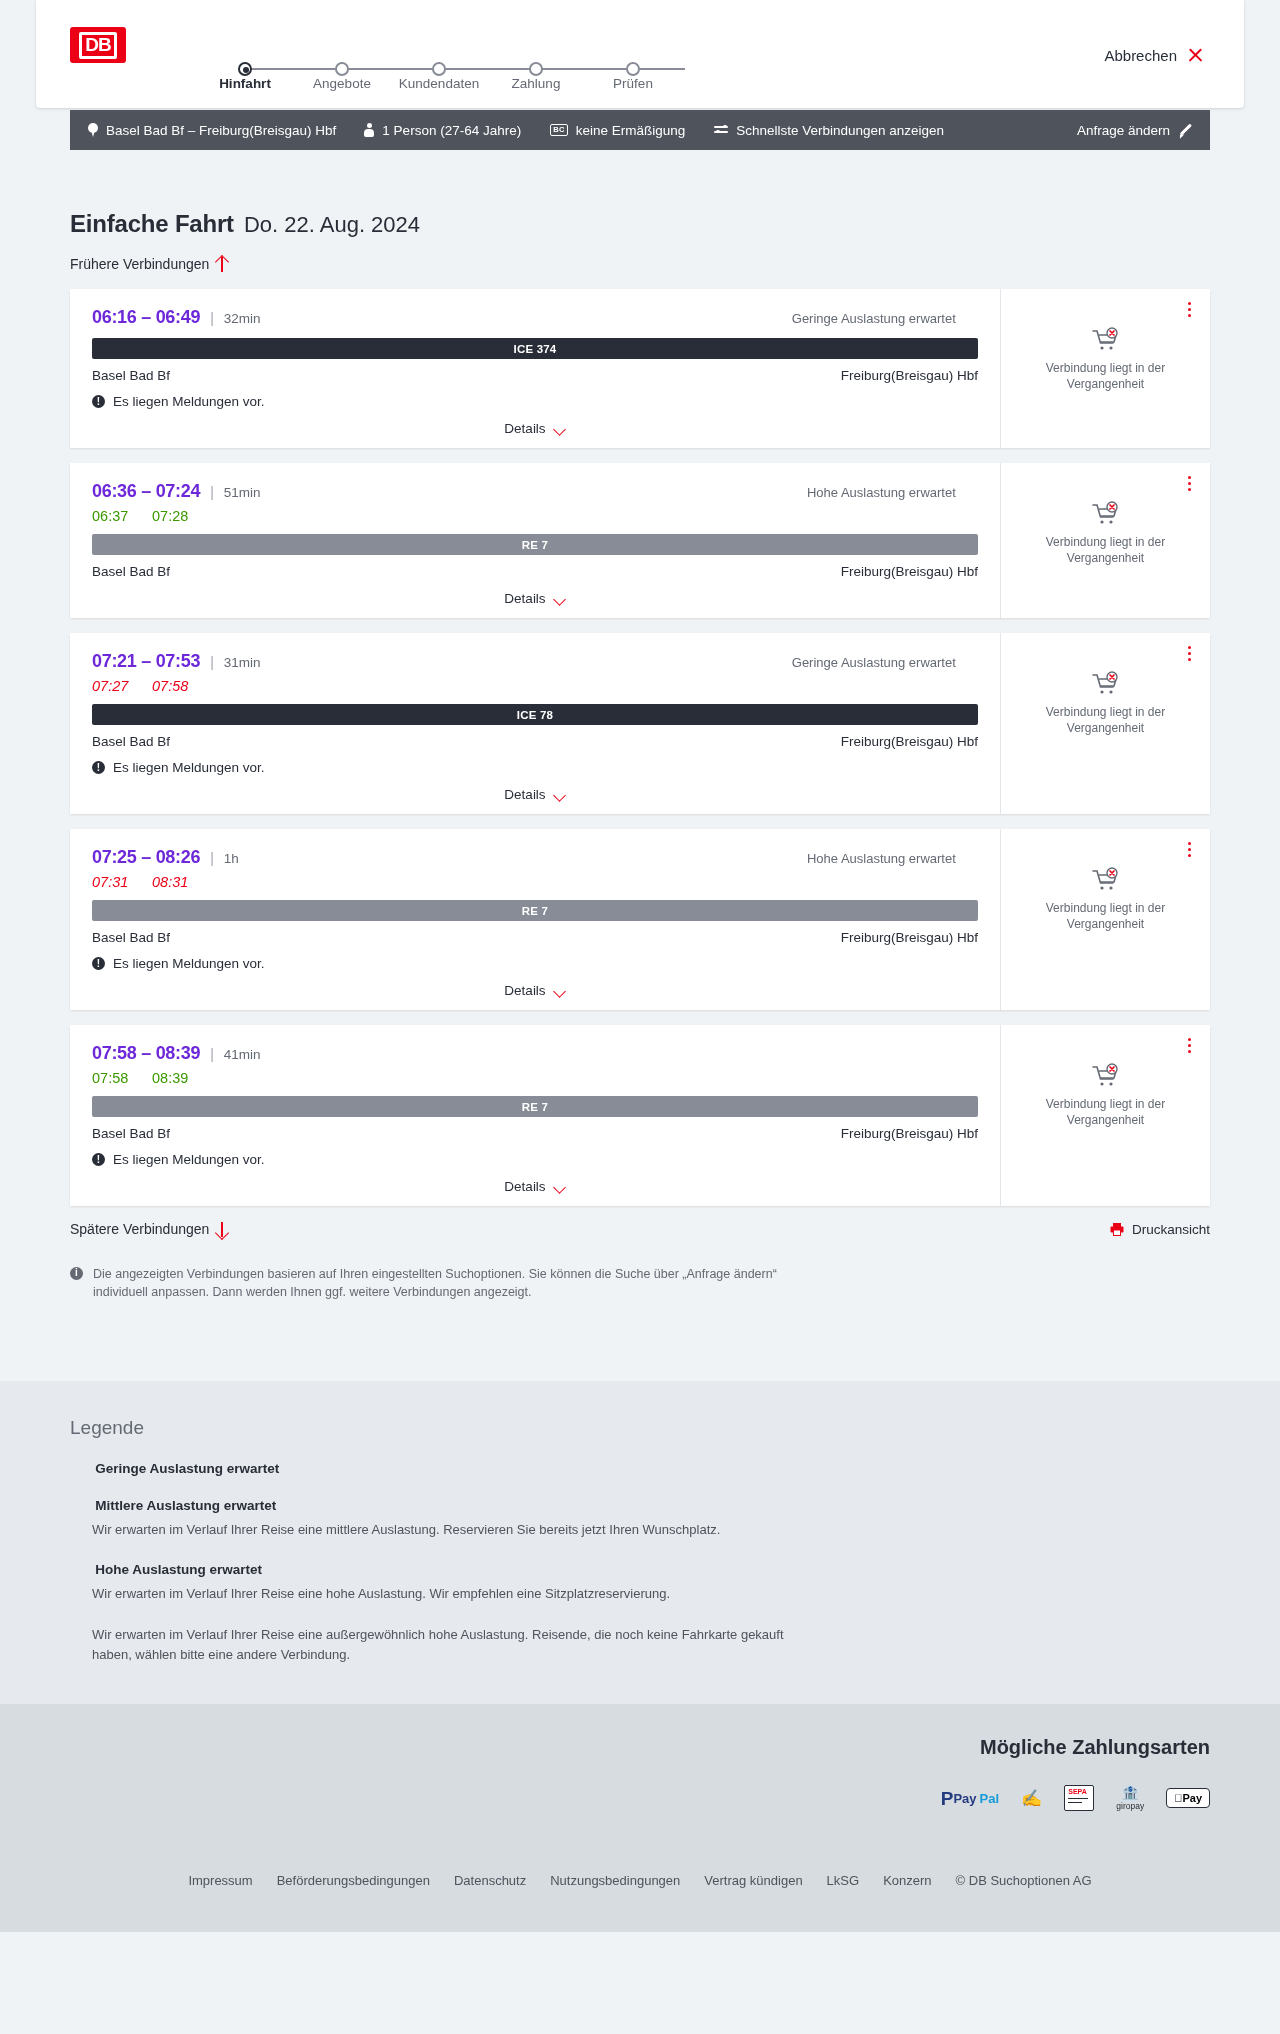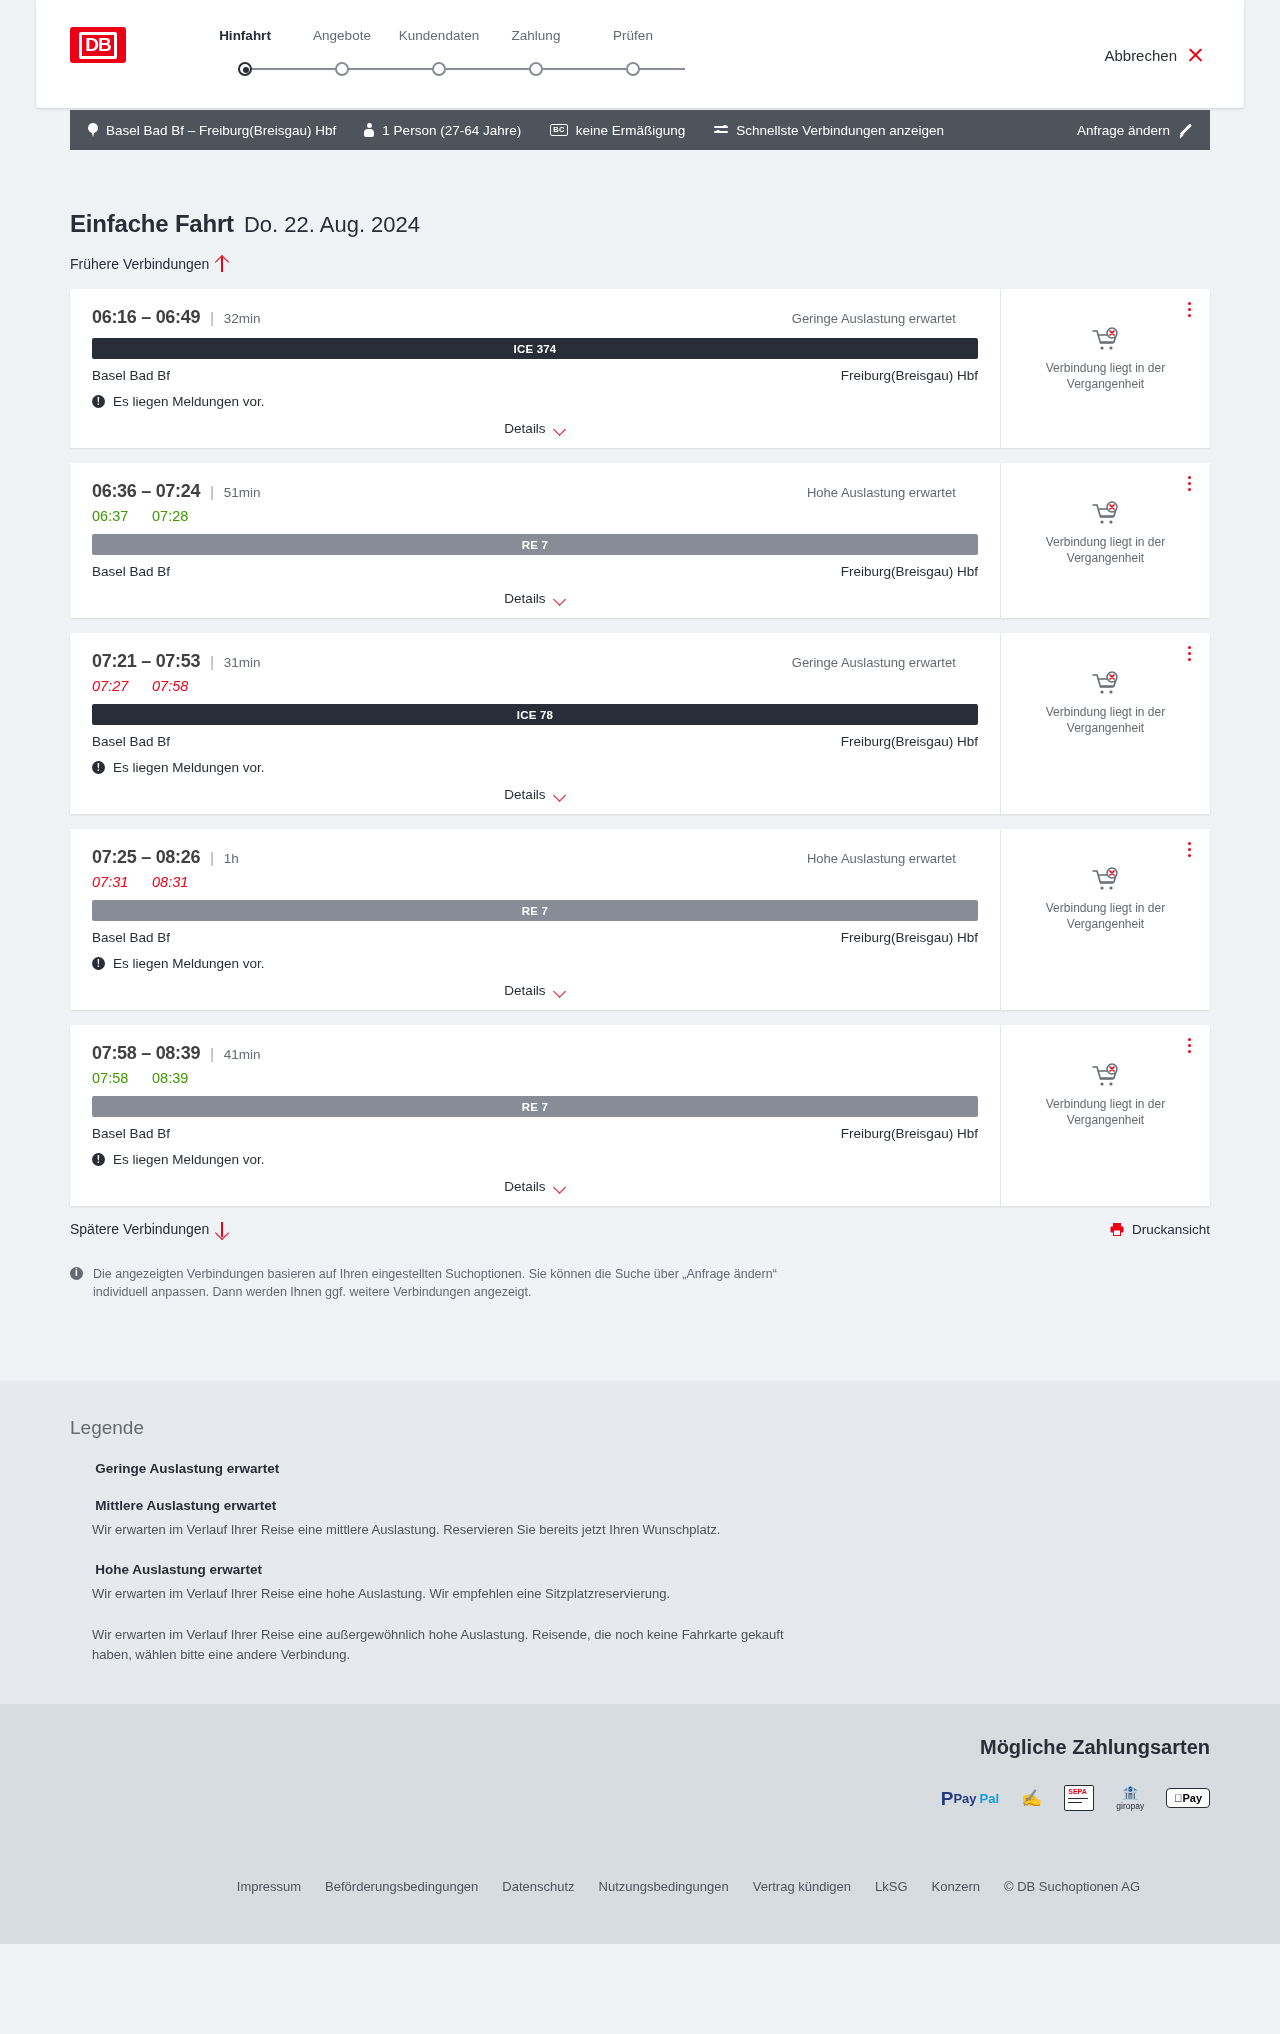--- a/index.html
+++ b/index.html
@@ -27,21 +27,21 @@
     border-radius: 3px; display: flex; align-items: center; justify-content: center;
   }
   .db-logo .inner {
     width: 38px; height: 27px; border: 3px solid #ffffff; border-radius: 2px;
     display:flex; align-items:center; justify-content:center;
     color:#ffffff; font-weight: 800; font-size: 19px; letter-spacing: -1px;
     font-family: "Liberation Sans", sans-serif;
   }
 
   .stepper { position: absolute; left: 150px; top: 28px; width: 560px; height: 60px; }
-  .stepper .labels { position: relative; height: 20px; }
+  .stepper .labels { position: relative; height: 20px; margin-top: 48px; }
   .step-label {
     position: absolute; font-size: 13.5px; color: #646973; white-space: nowrap;
     transform: translateX(-50%);
   }
   .step-label.active { color: #282d37; font-weight: bold; }
   .stepper .track {
     position: absolute; left: 59px; right: 61px; top: 40px; height: 2px; background: #878c96;
   }
   .step-dot {
     position: absolute; top: 34px; width: 14px; height: 14px; border-radius: 50%;
@@ -144,21 +144,21 @@
     display: flex; background: #ffffff; margin-bottom: 15px;
     box-shadow: 0 1px 2px rgba(0,0,0,.10);
   }
   .conn-left { flex: 1 1 auto; padding: 18px 22px 12px 22px; position: relative; }
   .conn-right {
     width: 210px; flex: 0 0 210px; border-left: 1px solid #e3e6ea;
     padding: 12px 10px 14px 10px; position: relative; text-align: center;
   }
 
   .row-top { display: flex; align-items: baseline; }
-  .times-main { font-size: 18px; font-weight: bold; color: #404040; letter-spacing: -.3px;}
+  .times-main { font-size: 18px; font-weight: bold; color: #6d28d9; letter-spacing: -.3px;}
   .sep { color: #a2a6ad; margin: 0 10px; font-size: 14px; }
   .dur { font-size: 13.5px; color: #646973; }
   .occupancy {
     margin-left: auto; display: flex; align-items: center; gap: 7px;
     font-size: 13px; color: #646973;
   }
   .occ-bars { display: flex; align-items: flex-end; gap: 1.6px; }
   .occ-bar { width: 4px; position: relative; }
   .occ-bar .head { width: 4px; height: 3px; border-radius: 50%; }
   .occ-bar .body { width: 4px; margin-top: 1px; border-radius: 1.5px 1.5px 0 0; }
@@ -262,21 +262,21 @@
   .apay {
     border: 1.4px solid #282d37; border-radius: 4px; padding: 3px 7px; background: #fff;
     font-size: 11px; font-weight: bold; color: #000; display: flex; align-items: center; gap: 1px;
   }
 
   .hand-ic { font-size: 17px; color: #4f535c; }
 
   
   .footer-band { background: #d7dce1; padding: 26px 0 34px 0; }
   .footer-inner {
-    width: 1000px; margin: 16px auto; display: flex; justify-content: flex-end;
+    width: 1000px; margin: 10px auto; display: flex; justify-content: center;
     font-size: 13px; color: #4f535c; gap: 24px;
   }
   .footer-inner a, .footer-inner span { color: #4f535c; text-decoration: none; cursor: pointer; white-space: nowrap; }
 
   
   .cart-svg { width: 30px; height: 26px; }
 </style>
 </head>
 <body>
 

